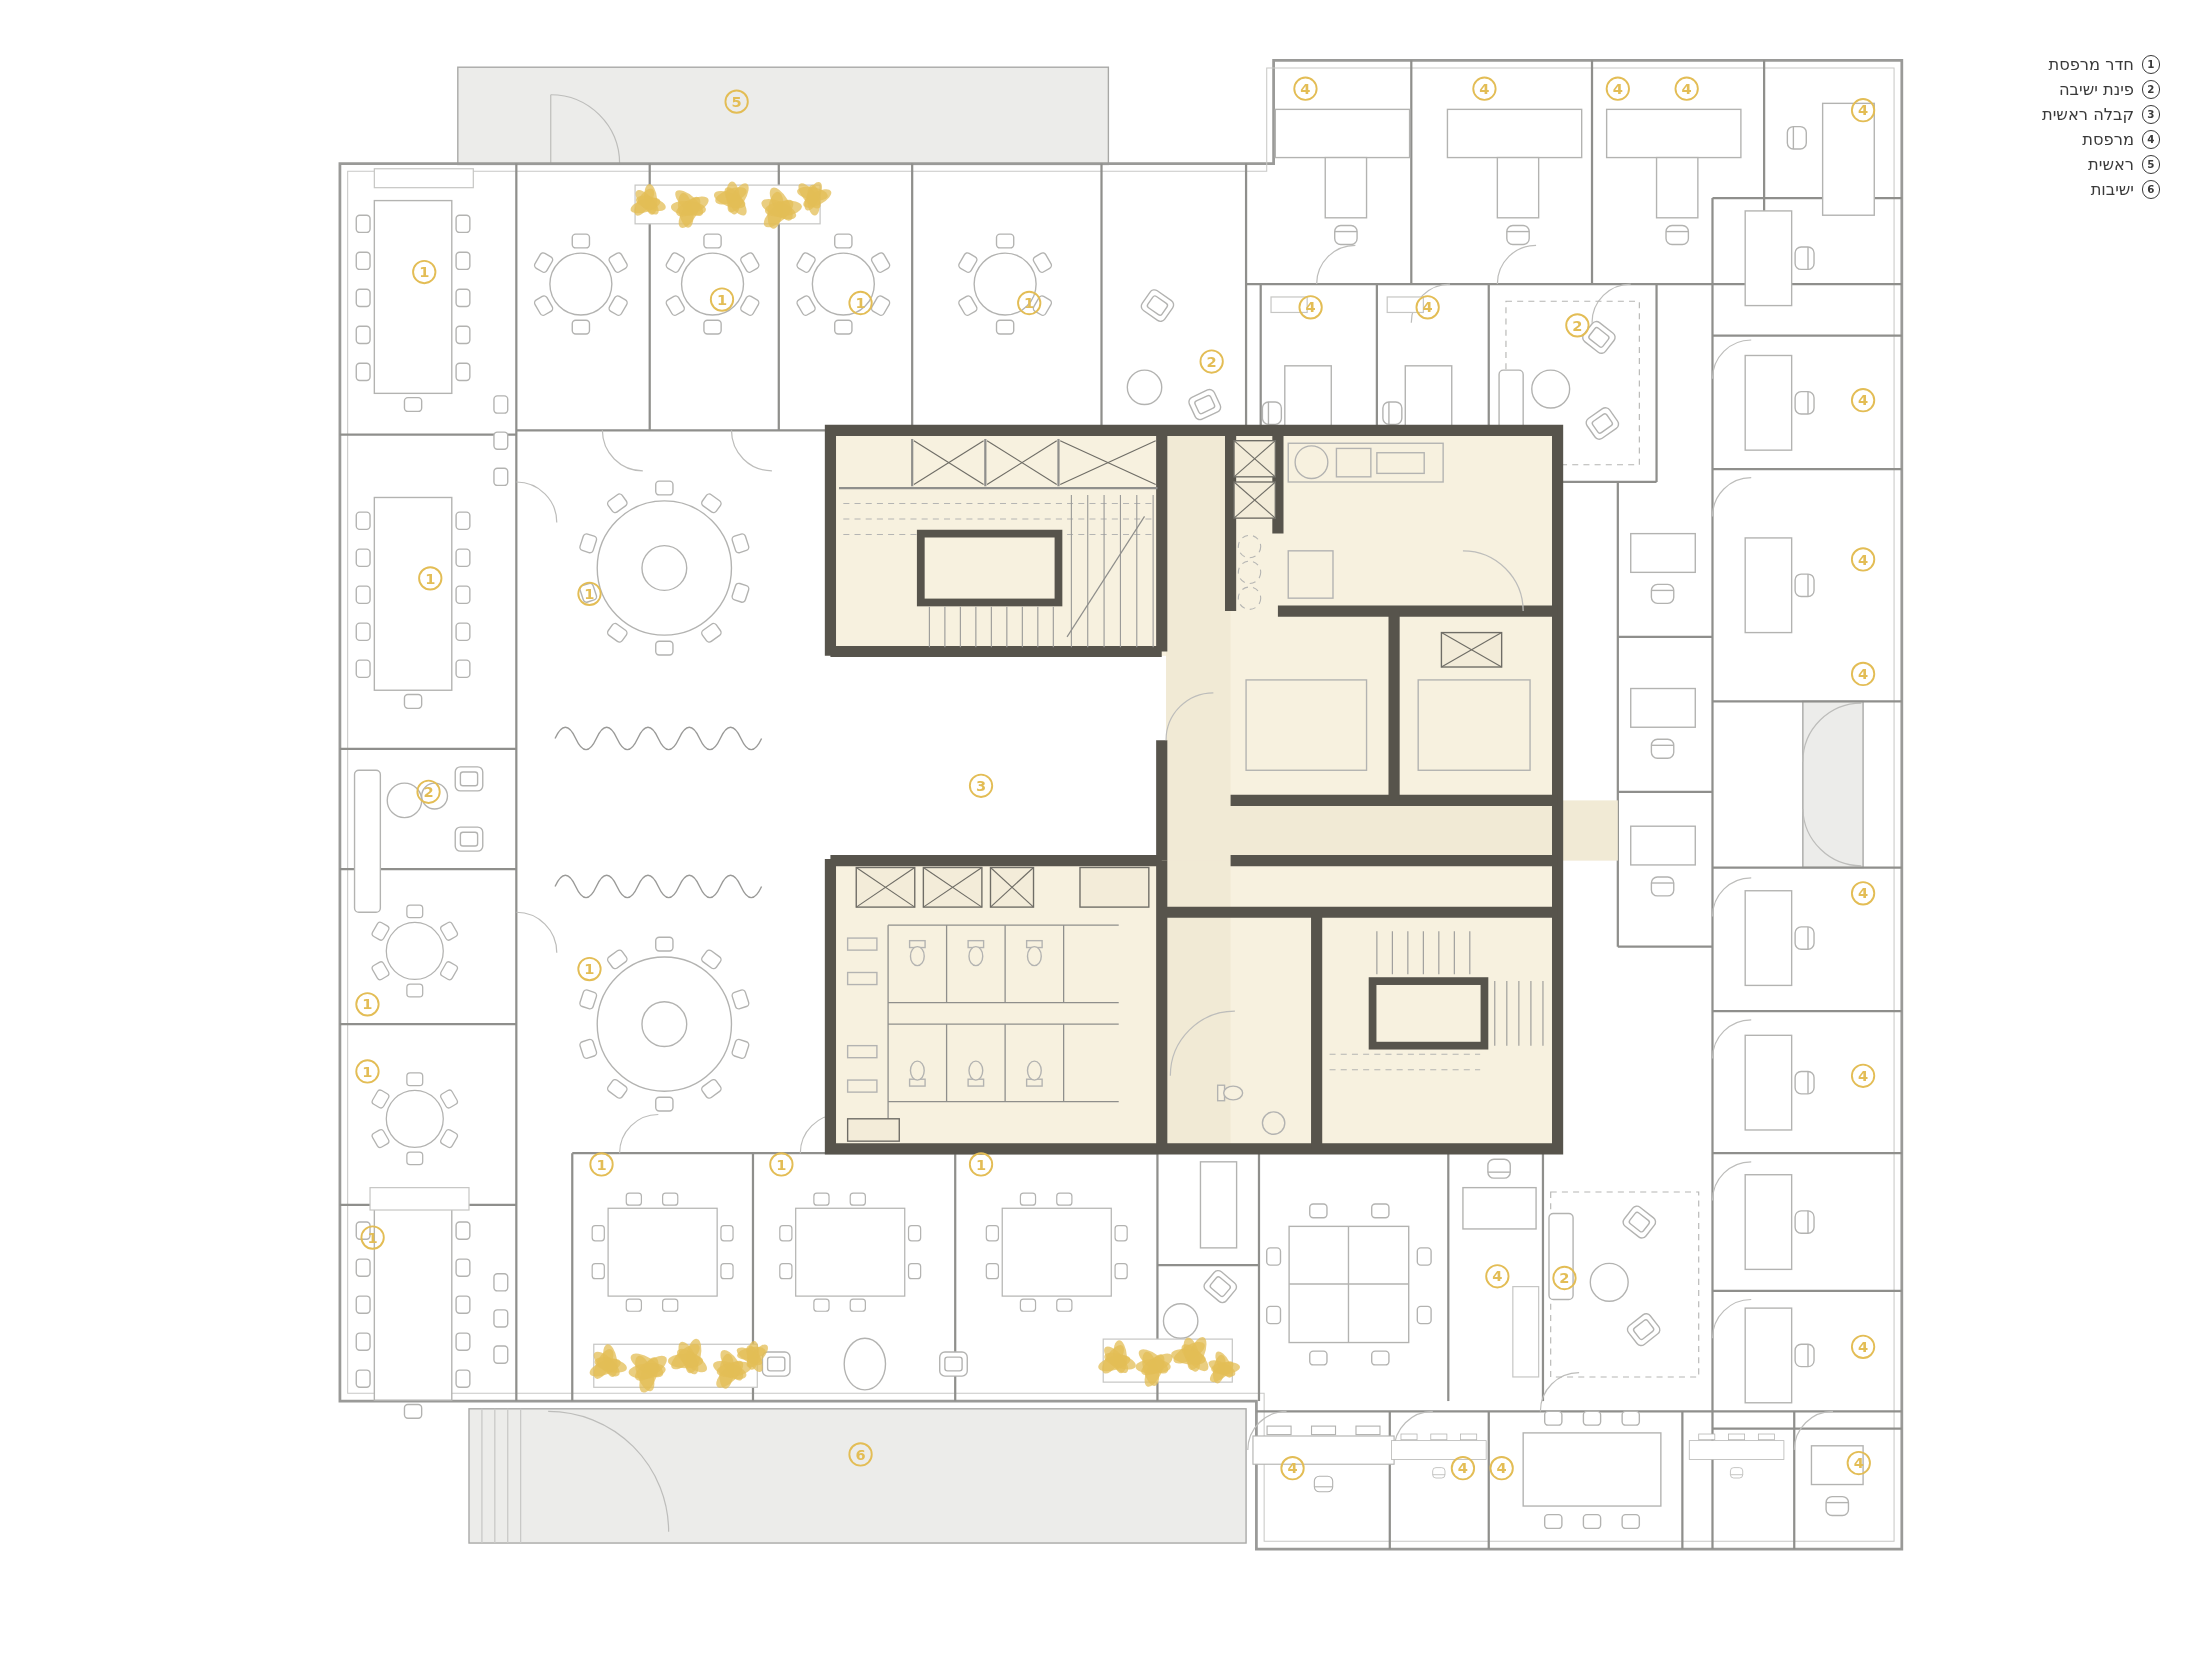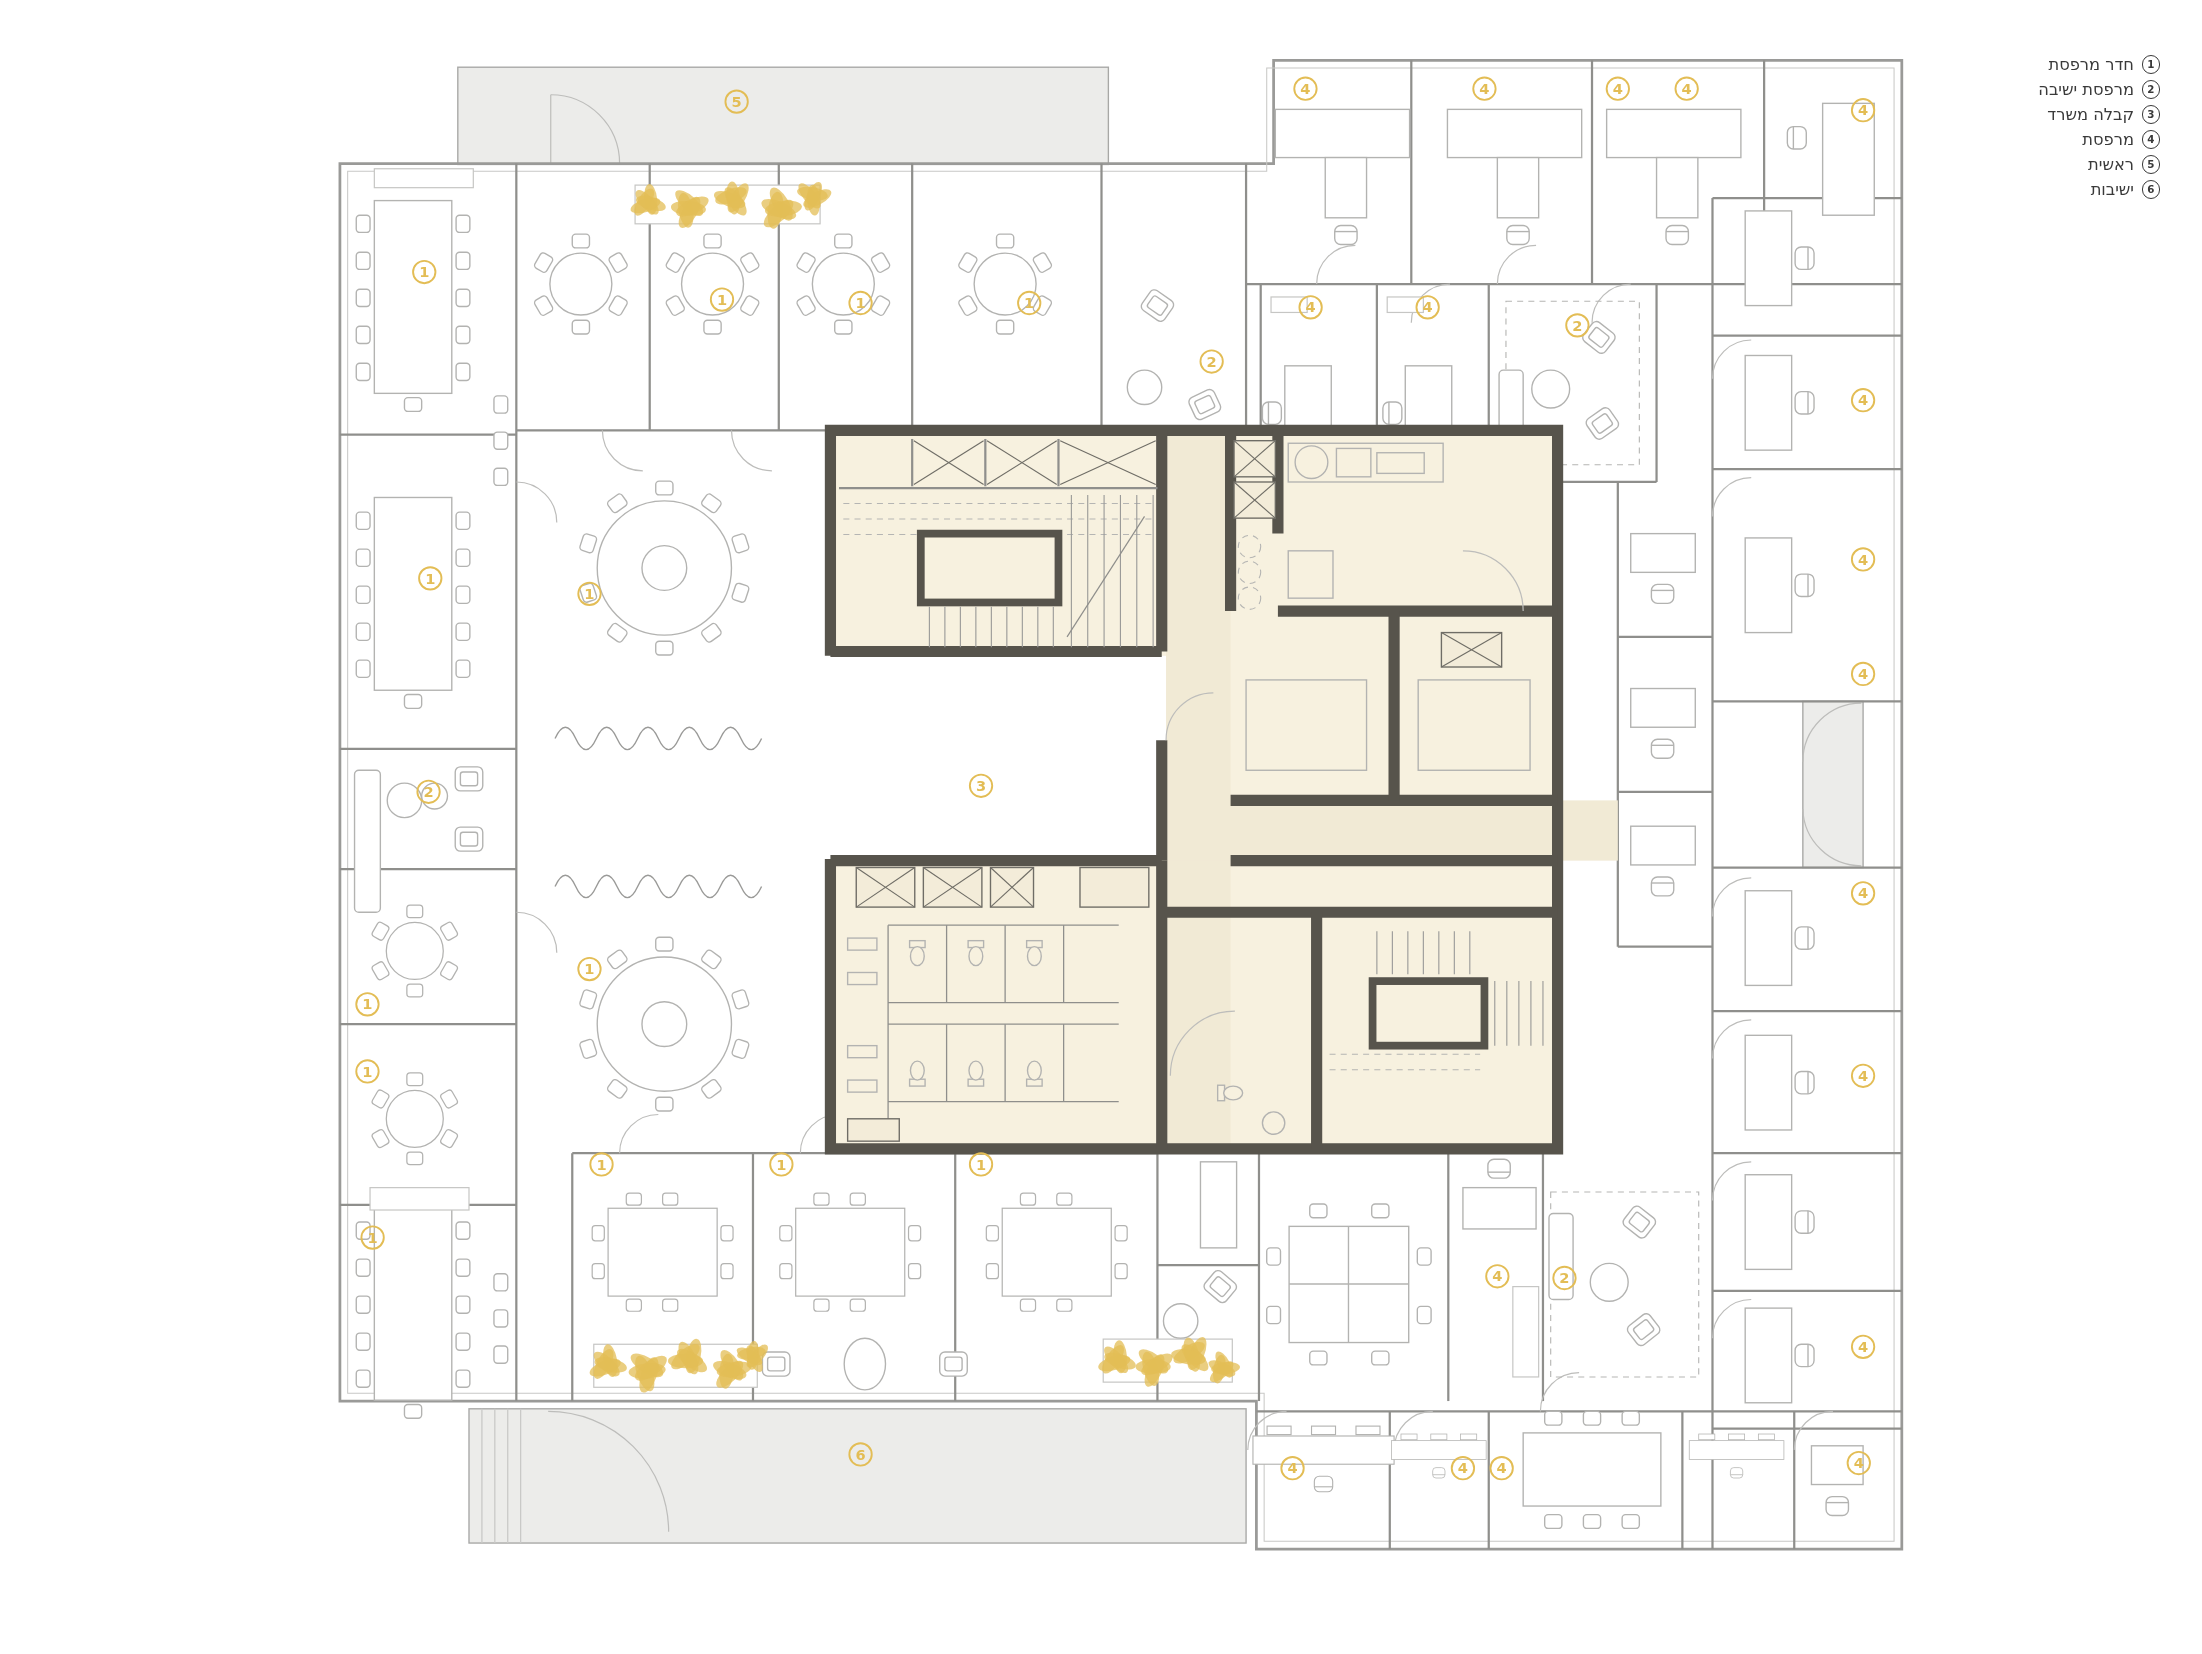--- a/index.html
+++ b/index.html
@@ -718,25 +718,25 @@
 </svg>
 
 <div class="legend" dir="rtl">
   <ul id="legend-list">
         <li>
           <span class="num">1</span>
           <span>חדר מרפסת</span>
         </li>
         <li>
           <span class="num">2</span>
-          <span>מרפסת ישיבה</span>
+          <span>פינת ישיבה</span>
         </li>
         <li>
           <span class="num">3</span>
-          <span>קבלה משרד</span>
+          <span>קבלה ראשית</span>
         </li>
         <li>
           <span class="num">4</span>
           <span>מרפסת</span>
         </li>
         <li>
           <span class="num">5</span>
           <span>ראשית</span>
         </li>
         <li>

